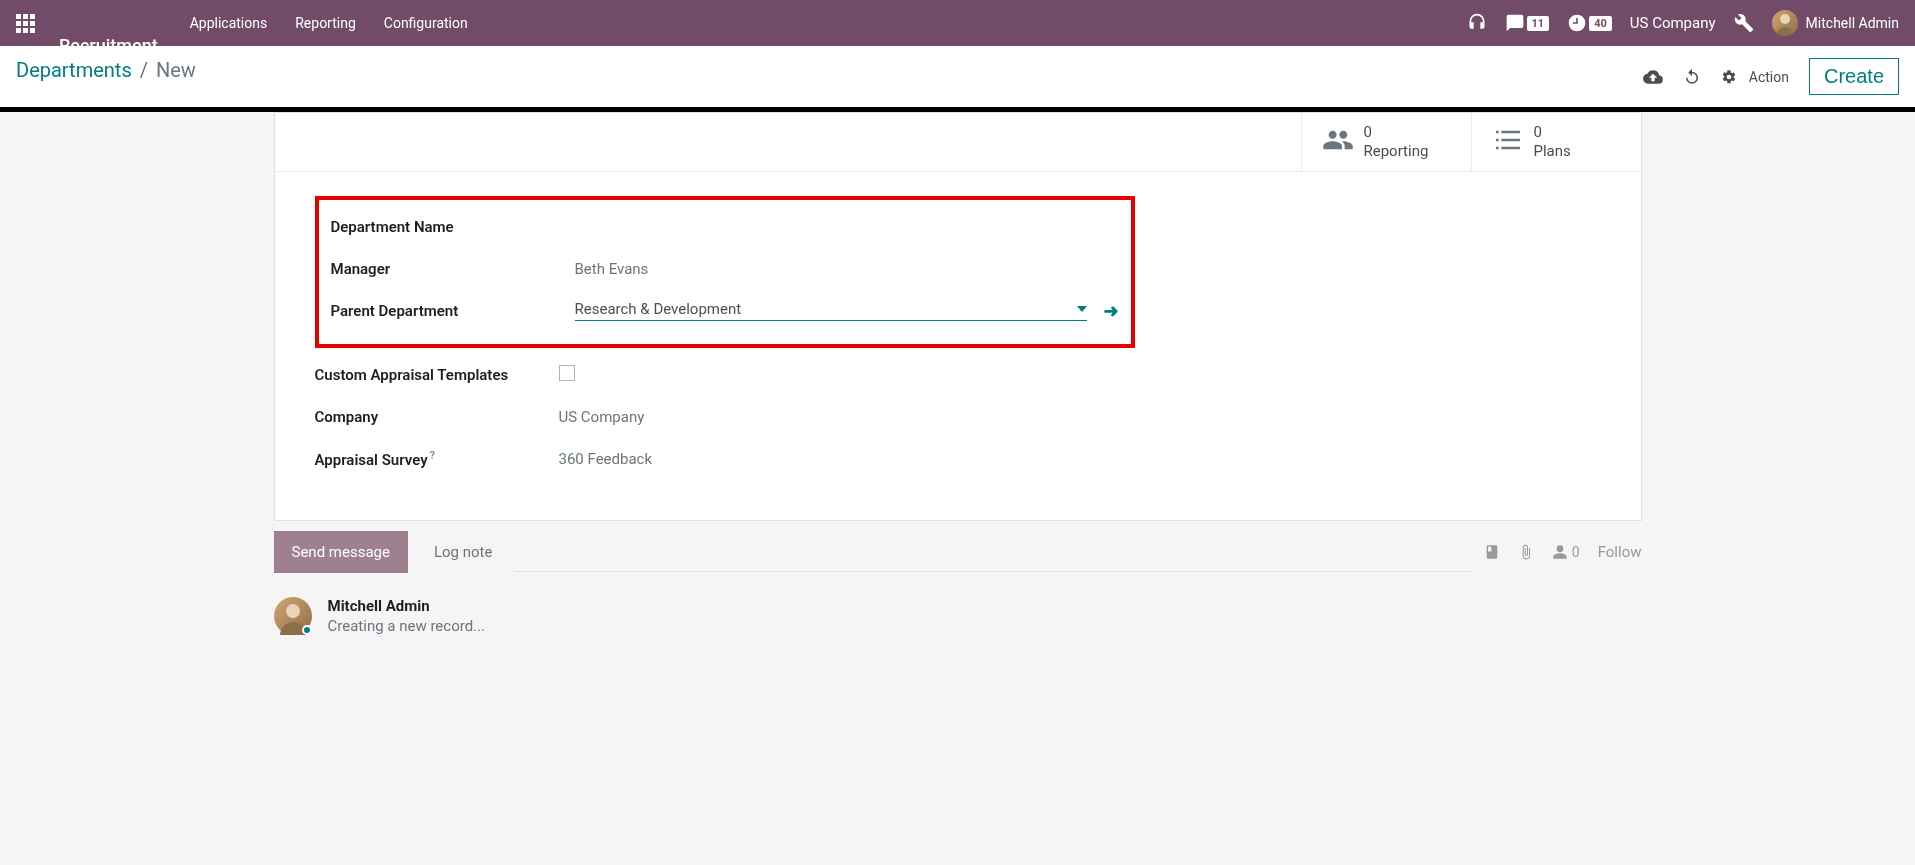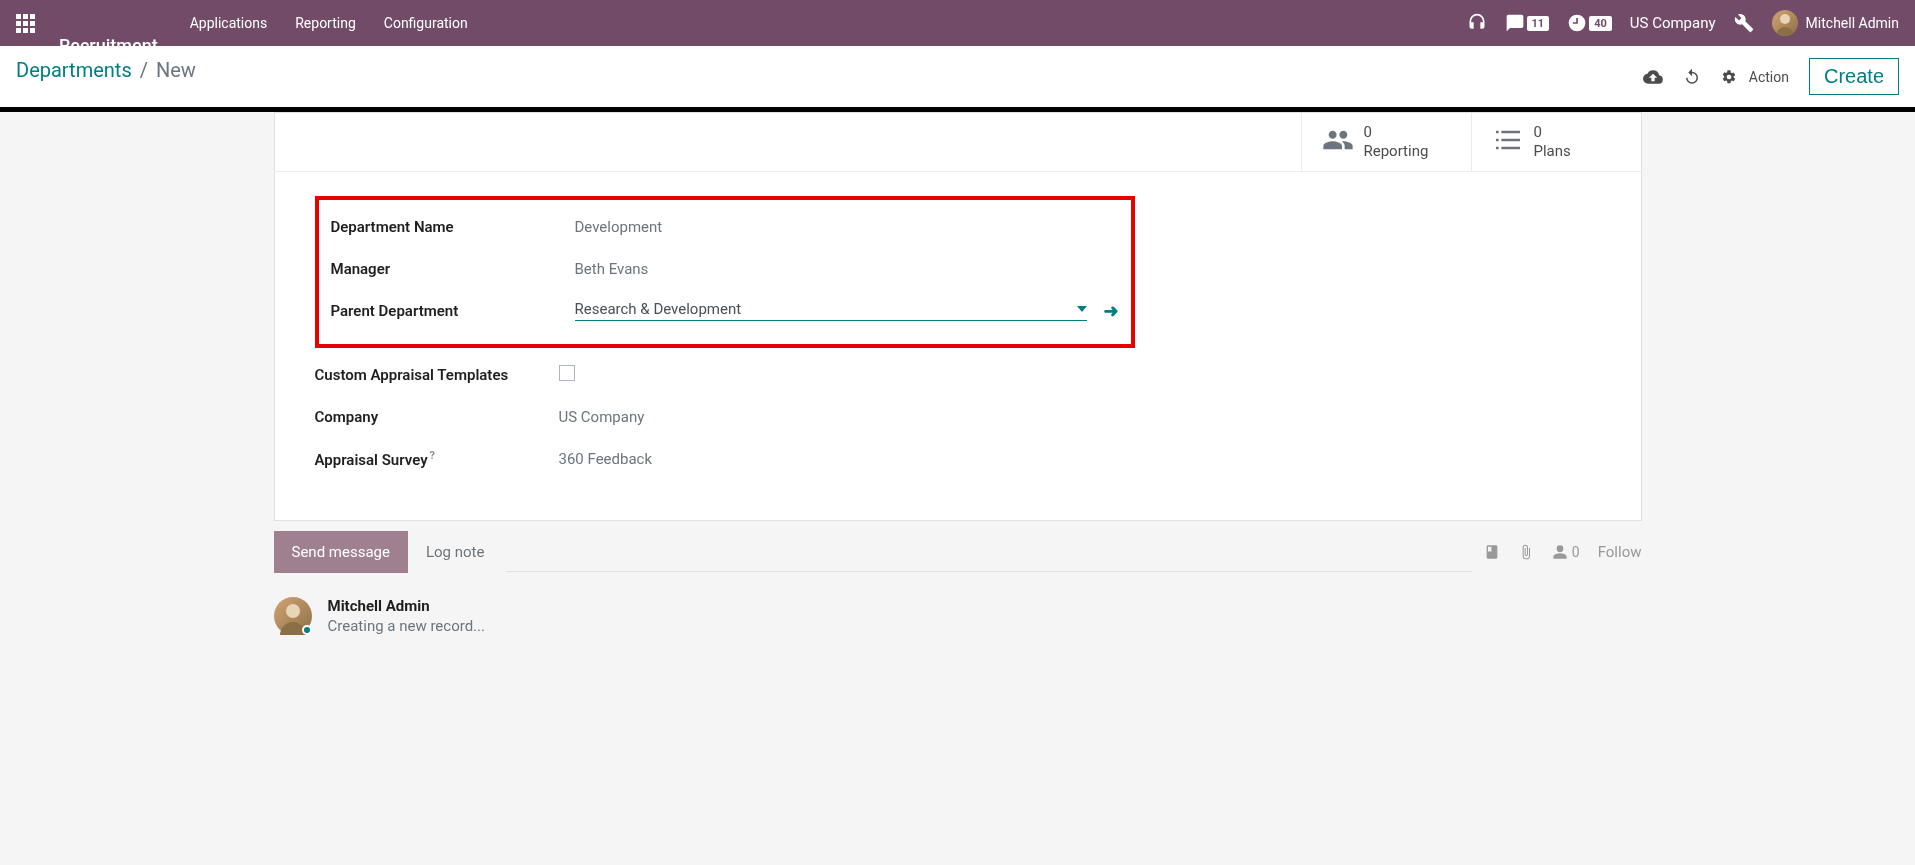--- a/index.html
+++ b/index.html
@@ -51,21 +51,21 @@
 .select-look .val { color: #495057; }
 .select-actions { display: flex; align-items: center; gap: 12px; }
 .caret-down { width: 0; height: 0; border-left: 5px solid transparent; border-right: 5px solid transparent; border-top: 6px solid #017e84; cursor:pointer;}
 .arrow-link { color: #017e84; font-weight: 700; font-size: 18px; cursor: pointer; margin-left: 8px;}
 .checkbox { width: 16px; height: 16px; border: 1px solid #adb5bd; background: #fff; cursor: pointer; display:inline-block;}
 .help-q { font-size: 11px; color: #888; vertical-align: super; margin-left: 2px; cursor:help;}
 
 
 .chatter-wrap { max-width: 1400px; margin: 10px auto 0 auto; padding: 0 16px; }
 .chatter-top { display:flex; align-items:center; }
-.chatter-tabs { display: flex; }
+.chatter-tabs { display: flex; gap: 8px; }
 .chatter-tab { padding: 12px 18px; font-size: 15px; cursor: pointer; }
 .chatter-tab.active { background: #9e8091; color: #fff; }
 .chatter-tab.inactive { color: #6c757d; }
 .chatter-input { flex: 1; border-bottom: 1px solid #dee2e6; height: 40px; margin-left: 4px; }
 .chatter-right { display: flex; align-items: center; gap: 18px; color: #999; margin-left: 12px;}
 .chatter-right .ico { cursor:pointer; display:flex; align-items:center; gap:4px;}
 .chatter-right svg { fill:#999; }
 .follow { color:#999; font-size:15px; cursor:pointer; }
 
 .chatter-body { margin-top: 24px; }
@@ -186,21 +186,20 @@
           <span class="stat-num">0</span>
           <span class="stat-label">Plans</span>
         </div>
       </div>
     </div>
 
     <div class="form-body">
       <div class="highlight-box">
         <div class="form-row">
           <div class="form-label">Department Name</div>
-          <div class="form-value">Development</div>
         </div>
         <div class="form-row">
           <div class="form-label">Manager</div>
           <div class="form-value">Beth Evans</div>
         </div>
         <div class="form-row">
           <div class="form-label">Parent Department</div>
           <div class="form-value" style="display:flex;align-items:center;gap:8px;">
             <div class="select-look" style="flex:1;">
               <span class="val">Research &amp; Development</span>

